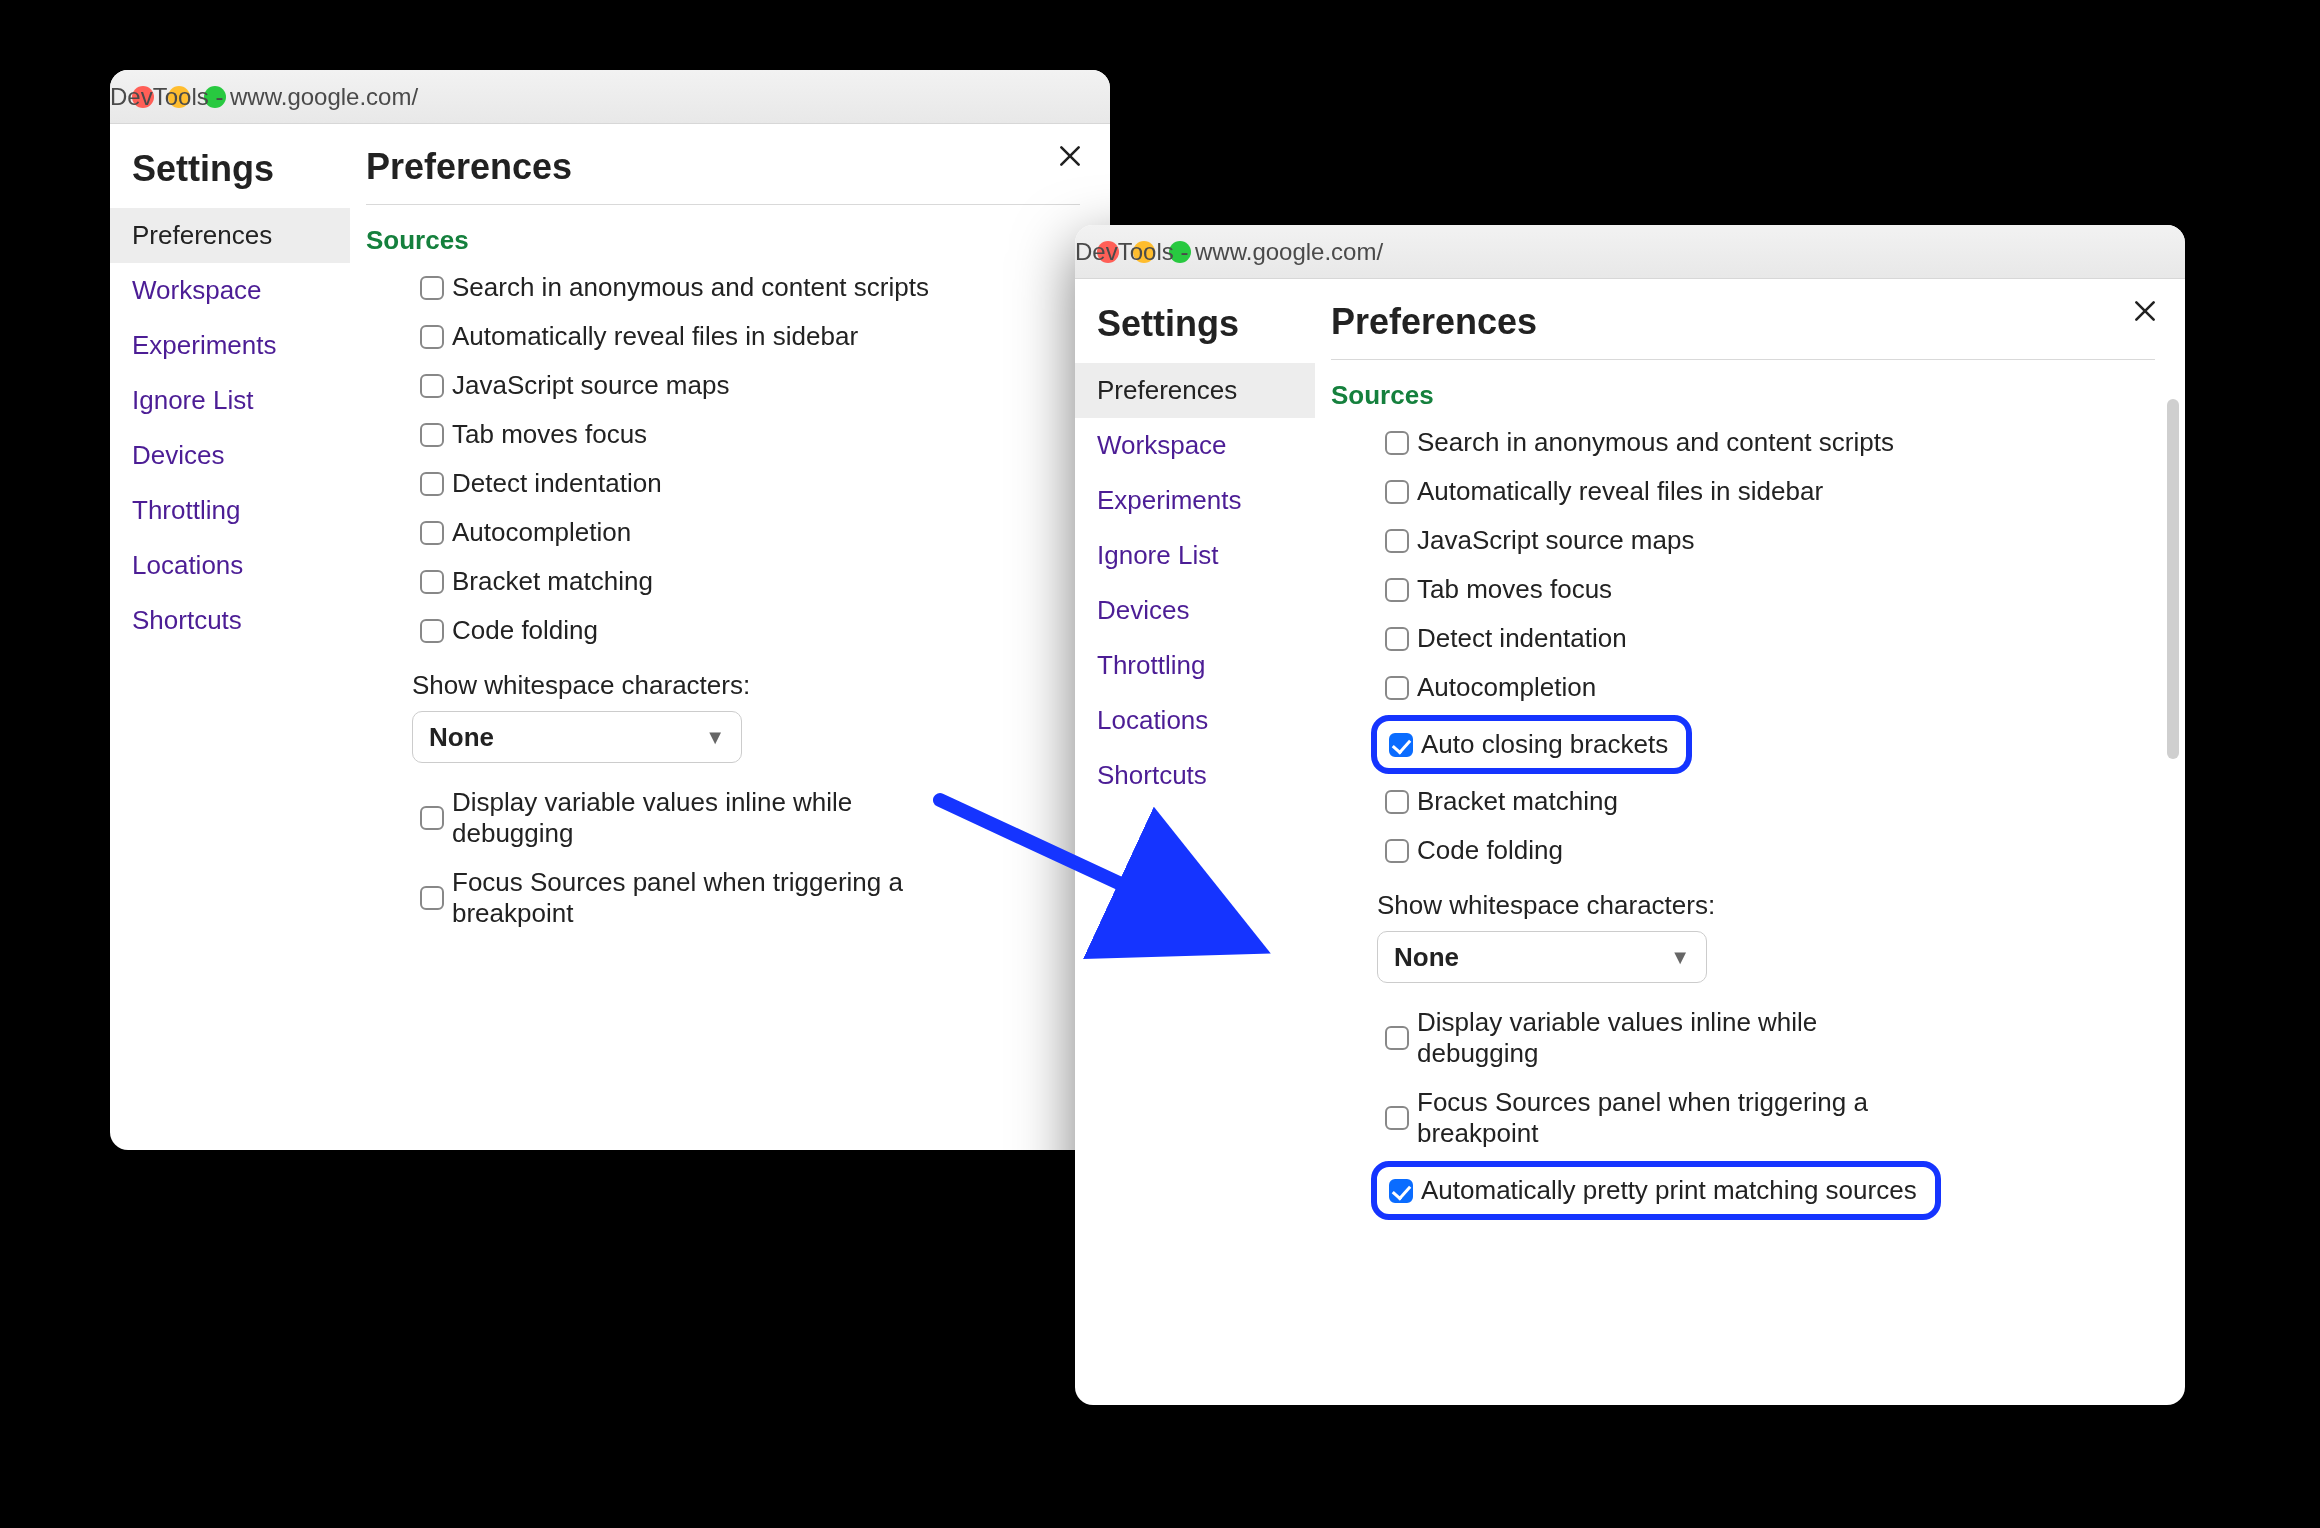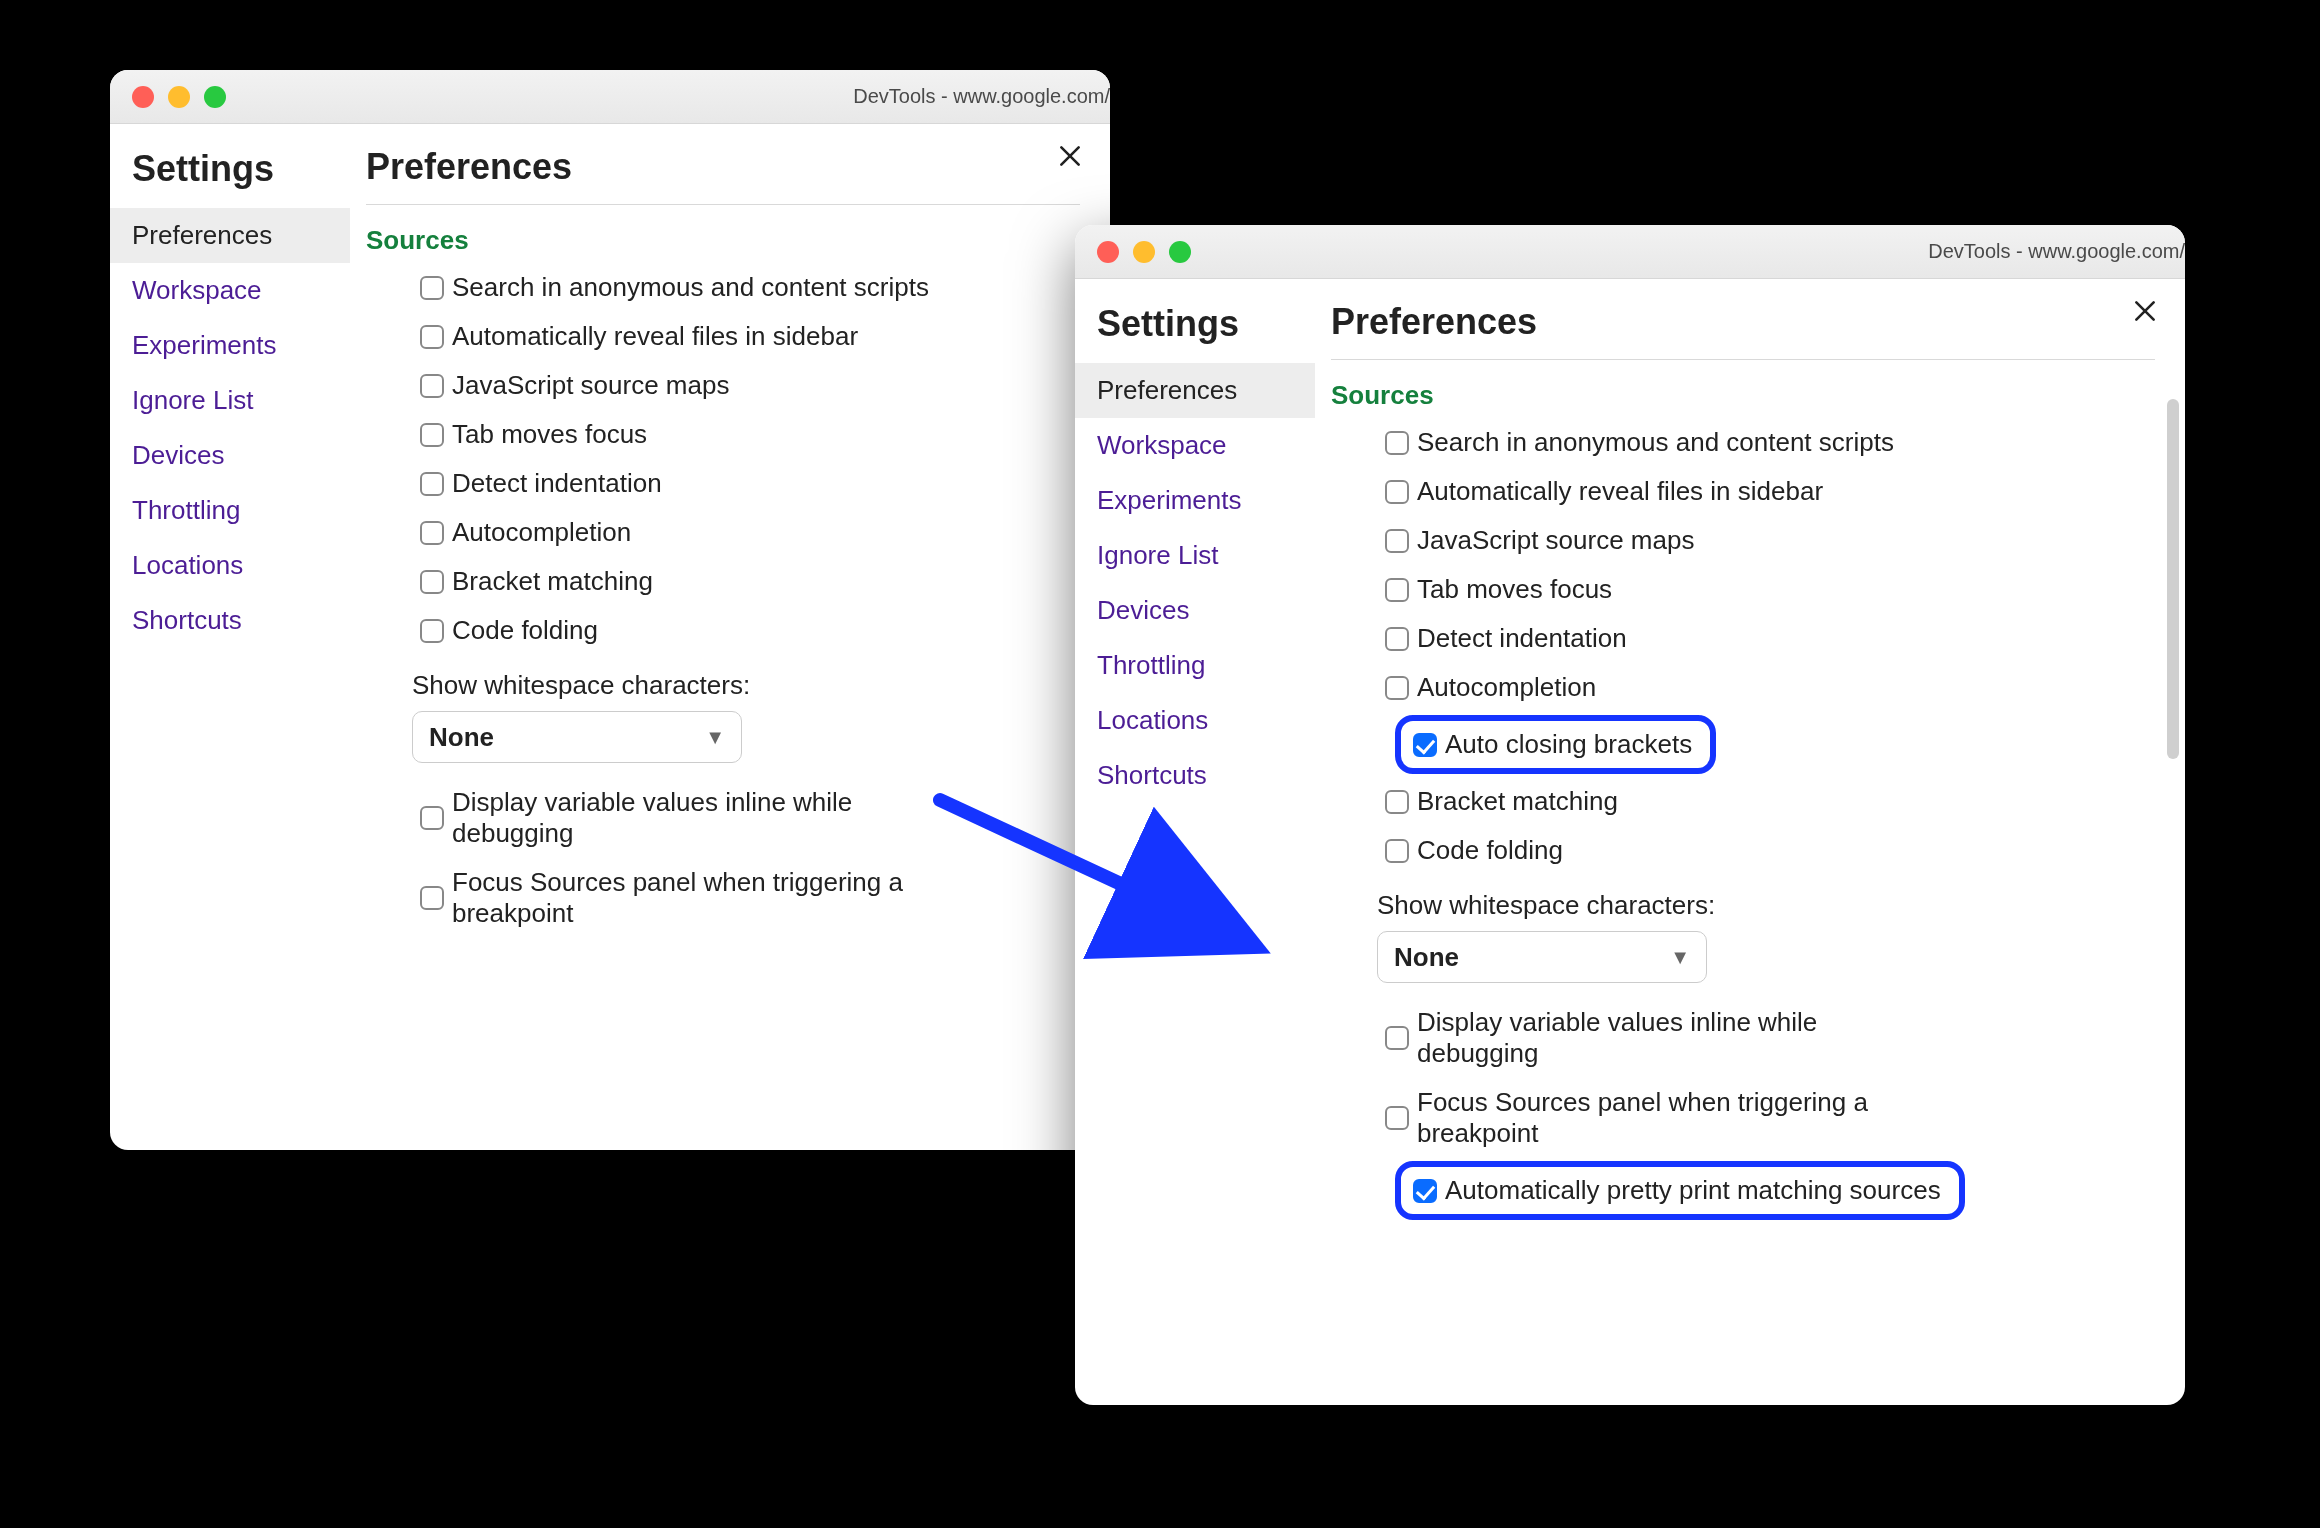--- a/index.html
+++ b/index.html
@@ -28,24 +28,23 @@
       display: flex;
       align-items: center;
       position: relative;
     }
     .tl-dots { display: flex; gap: 14px; margin-left: 22px; }
     .tl-dot { width: 22px; height: 22px; border-radius: 50%; }
     .tl-close { background: #ff5f57; }
     .tl-min   { background: #ffbd2e; }
     .tl-max   { background: #28c940; }
     .tl-title {
-      position: absolute; left: 0; right: 0; text-align: right;
-      font-size: 20px; color: #4a4a4a; font-weight: 500;
+      position: absolute; left: 0; right: 0; text-align: left;
+      font-size: 24px; color: #4a4a4a; font-weight: 500;
       pointer-events: none;
-      margin-left: 44px;
     }
     
     .body { display: flex; height: calc(100% - 54px); position: relative; }
     .close-x {
       position: absolute;
       right: 22px; top: 14px;
       width: 36px; height: 36px;
       display: flex; align-items: center; justify-content: center;
       cursor: pointer;
       font-size: 34px; color: #222;
@@ -105,21 +104,21 @@
       position: absolute;
       left: 5px; top: 1px;
       width: 8px; height: 14px;
       border: solid #fff;
       border-width: 0 3px 3px 0;
       transform: rotate(42deg);
     }
     .highlight {
       border: 6px solid #1534ff;
       border-radius: 18px;
-      margin-left: 64px;
+      margin-left: 40px;
       padding: 2px 10px 2px 4px;
       display: inline-flex;
     }
     .sel-label { font-size: 26px; color: #222; margin: 18px 0 10px 46px; }
     .select {
       margin-left: 46px;
       width: 330px; height: 52px;
       border: 1.5px solid #ccc; border-radius: 10px;
       display: flex; align-items: center; justify-content: space-between;
       padding: 0 16px;

